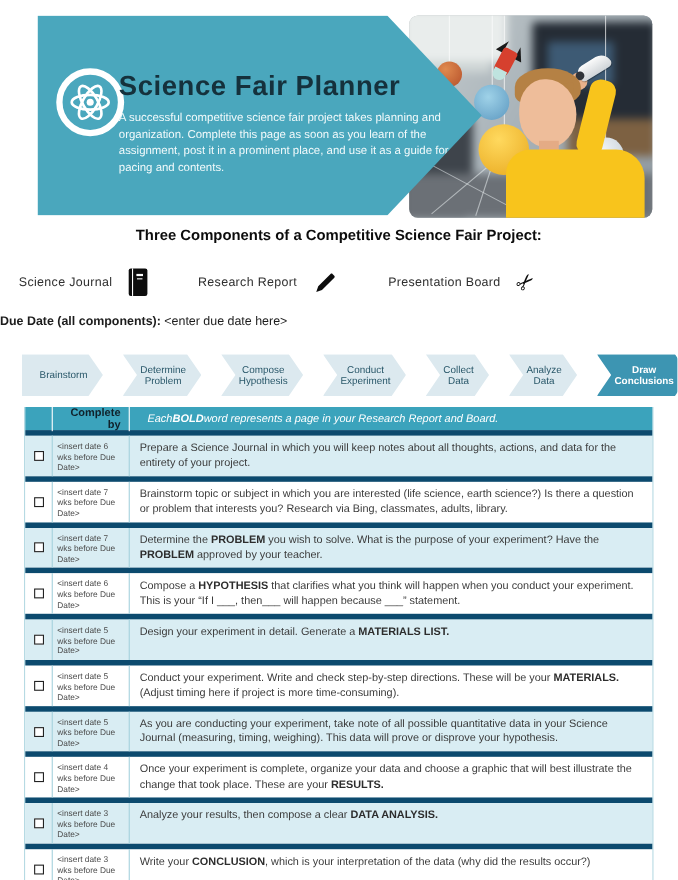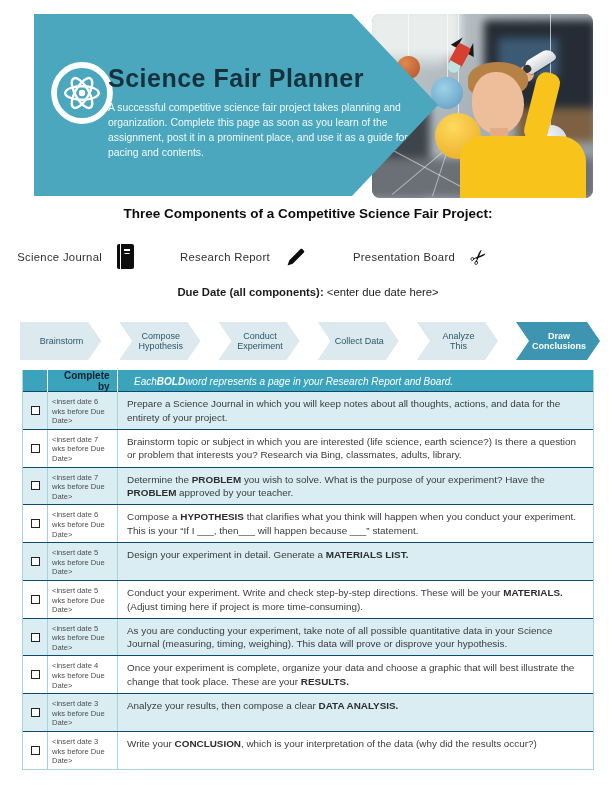--- a/index.html
+++ b/index.html
@@ -51,37 +51,37 @@
   
   .heading { position:absolute; top:206px; left:0; width:616px; text-align:center; font-size:13.5px; font-weight:bold; }
   .comp-row { position:absolute; top:244px; left:0; width:504px; display:flex; justify-content:center; align-items:center; gap:46px; }
   .comp-item { display:flex; align-items:center; gap:15px; }
   .comp-item .lbl { font-size:11.3px; color:#2f2f2f; letter-spacing:.3px; }
   .ic-journal { position:relative; width:17px; height:25px; background:#0d0d0d; border-radius:2px; display:inline-block; }
   .ic-journal:before { content:""; position:absolute; left:2.5px; top:0; width:1.6px; height:100%; background:#fff; }
   .ic-journal:after { content:""; position:absolute; left:7px; top:5px; width:6px; height:2px; background:#fff; box-shadow:0 3.5px 0 -0.5px #fff; }
   .ic-pencil svg { display:block; }
   .ic-scissors { font-size:20px; line-height:1; display:inline-block; transform:rotate(-45deg); color:#0d0d0d; }
-  .due-line { position:absolute; top:286px; left:0; width:616px; text-align:center; font-size:11.3px; color:#1c1c1c; }
+  .due-line { position:absolute; top:286px; left:0; width:616px; text-align:left; font-size:11.3px; color:#1c1c1c; }
   .due-line .b { font-weight:bold; }
 
   
   .chevrons { position:absolute; top:322px; left:20px; width:580px; height:38px; display:flex; gap:18px; }
   .chev { flex:1 1 0; display:flex; align-items:center; justify-content:center; text-align:center; font-size:9px; line-height:10.5px; padding:2px 14px 2px 16px; clip-path:polygon(0 0,calc(100% - 13px) 0,100% 50%,calc(100% - 13px) 100%,0 100%,13px 50%); }
   .chev.first { clip-path:polygon(0 0,calc(100% - 13px) 0,100% 50%,calc(100% - 13px) 100%,0 100%); }
   .chev.active { font-weight:bold; }
 
   
   .ptable { position:absolute; top:370px; left:22px; width:572px; border:1px solid #a5d2dd; border-top:none; }
   .thead { display:grid; grid-template-columns:24px 70px 1fr; height:21px; }
   .thead .th { display:flex; align-items:center; padding:0 16px;text-align:right; }
   .thead .th + .th { border-left:1px solid #fff; }
   .th-complete { font-size:10px; font-weight:bold; }
   .th-note { font-size:10px; font-style:italic; color:#fff; }
-  .trow { display:grid; grid-template-columns:24px 70px 1fr; min-height:37px; border-top:1px solid #0c4a6e; }
+  .trow { display:grid; grid-template-columns:24px 70px 1fr; min-height:37px; border-top:5px solid #0c4a6e; }
   .td { padding:3px 4px; border-left:1px solid #a5d2dd; }
   .td:first-child { border-left:none; display:flex; align-items:center; justify-content:center; }
   .td-date { font-size:7.6px; line-height:9.6px; color:#4d4d4d; padding-top:5px; }
   .td-desc { font-size:9.9px; line-height:13.6px; color:#3b3b3b; padding:5px 8px 4px 9px; }
   .td-desc b { font-weight:bold; color:#2d2d2d; }
   .cb { width:9px; height:9px; border:1.4px solid #222; background:#fff; display:inline-block; }
 </style>
 </head>
 <body>
 
@@ -165,30 +165,33 @@
   <div class="due-line">
     <span class="b">Due Date (all components):</span>
     <span>&lt;enter due date here&gt;</span>
   </div>
 
   <div class="chevrons" id="chevrons">
       <div class="chev first" style="background: rgb(220, 233, 239); color: rgb(42, 88, 106);">
         <span>Brainstorm</span>
       </div>
       <div class="chev" style="background: rgb(220, 233, 239); color: rgb(42, 88, 106);">
+        <span>Determine Problem</span>
+      </div>
+      <div class="chev" style="background: rgb(220, 233, 239); color: rgb(42, 88, 106);">
         <span>Compose Hypothesis</span>
       </div>
       <div class="chev" style="background: rgb(220, 233, 239); color: rgb(42, 88, 106);">
         <span>Conduct Experiment</span>
       </div>
       <div class="chev" style="background: rgb(220, 233, 239); color: rgb(42, 88, 106);">
         <span>Collect Data</span>
       </div>
       <div class="chev" style="background: rgb(220, 233, 239); color: rgb(42, 88, 106);">
-        <span>Analyze This</span>
+        <span>Analyze Data</span>
       </div>
       <div class="chev active" style="background: rgb(61, 149, 178); color: rgb(255, 255, 255);">
         <span>Draw Conclusions</span>
       </div>
     </div>
 
   <div class="ptable">
     <div class="thead" style="background:#3ba3bc">
       <div class="th"></div>
       <div class="th th-complete" style="color:#10222b">Complete by</div>

